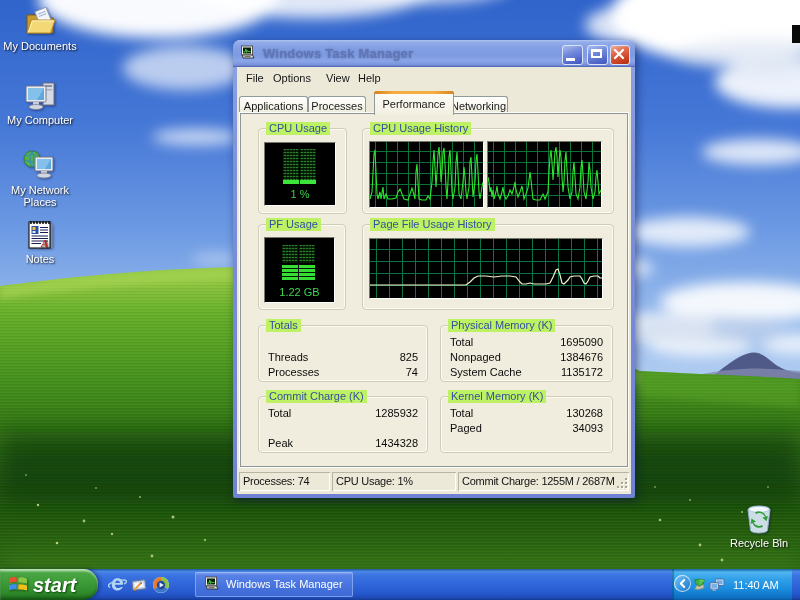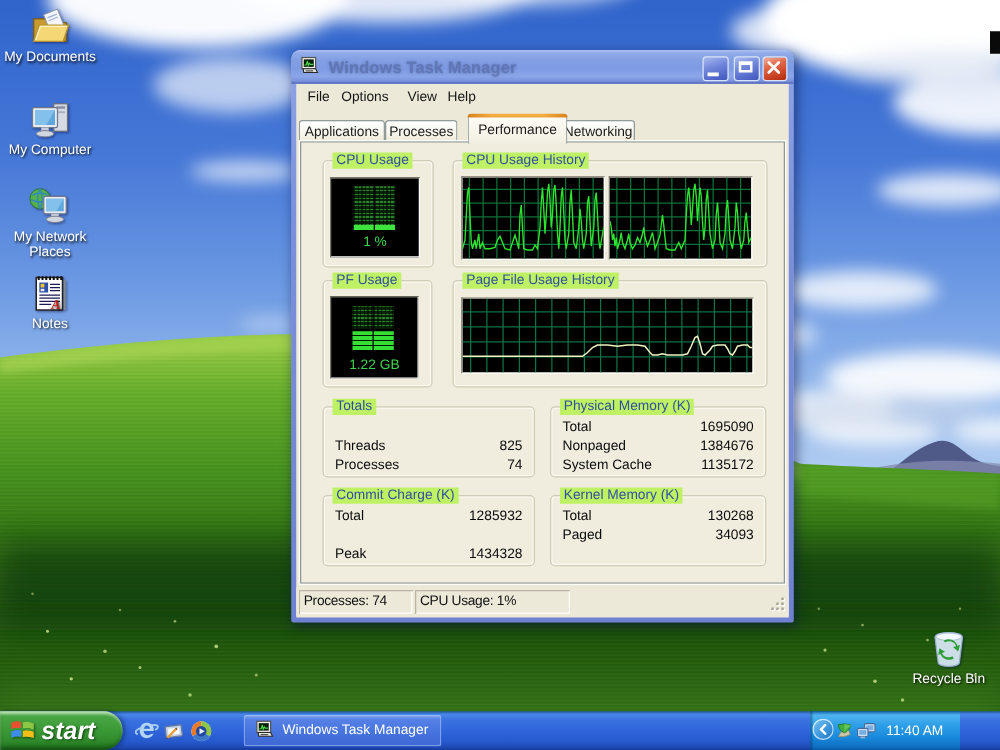--- a/index.html
+++ b/index.html
@@ -29,21 +29,21 @@
 .row i{font-style:normal;position:absolute;right:0}
 .sbar{position:absolute;z-index:6;left:0;top:403px;width:394px;height:23px;background:#ECE9D8}
 .sp{position:absolute;top:2px;bottom:2px;box-shadow:inset 1px 1px 0 #B8B5A4,inset -1px -1px 0 #FFF;font-size:11px;color:#111}
 .sp span{position:absolute;left:4px;top:3px;white-space:nowrap;letter-spacing:-0.25px}
 
 #tb{position:absolute;left:0;top:569px;width:800px;height:31px;background:linear-gradient(180deg,#1E5898 0%,#4A86E8 8%,#3A72E0 22%,#2E64D8 55%,#2558CC 80%,#1E48B0 94%,#153A96 100%)}
 #start{position:absolute;left:0;top:0;width:98px;height:31px;border-radius:0 15px 15px 0;background:linear-gradient(180deg,#89CE83 0%,#4AA645 13%,#3C9B37 45%,#2F8A2B 78%,#1E6D1D 96%);box-shadow:inset 0 2px 2px rgba(255,255,255,.45),inset 0 -2px 3px rgba(0,40,0,.35),2px 0 4px rgba(0,20,60,.45)}
 #start span{position:absolute;left:33px;top:5px;font-size:20px;font-weight:bold;font-style:italic;color:#fff;text-shadow:1px 1px 2px rgba(0,40,0,.7)}
 #tbtn{position:absolute;left:195px;top:3px;width:158px;height:25px;border-radius:2px;background:linear-gradient(180deg,#86A7F0 0%,#5781E6 14%,#4673DE 55%,#3E68D4 100%);box-shadow:inset 0 0 0 1px rgba(170,200,250,.55)}
 #tbtn span{position:absolute;left:31px;top:6px;font-size:11px;color:#fff}
-#tray{position:absolute;left:648px;top:0;width:120px;height:31px;background:linear-gradient(180deg,#1567A8 0%,#51B4F0 10%,#2E9FE8 35%,#1A8CDE 65%,#0F6FC2 92%,#0C5CA8 100%);box-shadow:inset 2px 0 1px rgba(0,40,90,.35)}
+#tray{position:absolute;left:672px;top:0;width:120px;height:31px;background:linear-gradient(180deg,#1567A8 0%,#51B4F0 10%,#2E9FE8 35%,#1A8CDE 65%,#0F6FC2 92%,#0C5CA8 100%);box-shadow:inset 2px 0 1px rgba(0,40,90,.35)}
 #tray .time{position:absolute;left:61px;top:10px;font-size:11px;color:#fff}
 .qi{position:absolute;top:7px}
 </style>
 </head>
 <body>
 <svg id="bg" width="800" height="600" viewBox="0 0 800 600">
 <defs>
 <linearGradient id="sky" x1="0" y1="0" x2="0" y2="1">
 <stop offset="0" stop-color="#3064CB"></stop>
         <stop offset="0.3" stop-color="#4678D7"></stop>
@@ -343,20 +343,23 @@
 <polyline fill="none" stroke="#EFF5C2" stroke-width="1.2" points="0,46 96,46 100,43 104,39 108,37 116,37 124,38 132,37 140,37 146,38 150,43 152,45 156,45 160,44 164,45 176,45 180,44 183,38 186,31 188,30 190,36 192,44 194,45 198,41 200,38 204,37 210,37 212,40 214,44 216,45 218,42 220,38 224,37 228,37 230,39 232,39"></polyline>
 </svg>
 </div>
 <div class="sbar">
 <div class="sp" style="left:2px;width:91px">
           <span>Processes: 74</span>
         </div>
 <div class="sp" style="left:95px;width:124px">
           <span>CPU Usage: 1%</span>
         </div>
+<div class="sp" style="left:221px;width:171px">
+          <span>Commit Charge: 1255M / 2687M</span>
+        </div>
 <svg width="14" height="14" viewBox="0 0 14 14" style="position:absolute;right:1px;bottom:2px">
 <g fill="#FFF">
             <rect x="10" y="2" width="2" height="2"></rect>
             <rect x="10" y="6" width="2" height="2"></rect>
             <rect x="10" y="10" width="2" height="2"></rect>
             <rect x="6" y="6" width="2" height="2"></rect>
             <rect x="6" y="10" width="2" height="2"></rect>
             <rect x="2" y="10" width="2" height="2"></rect>
           </g>
 <g fill="#A8A592">

